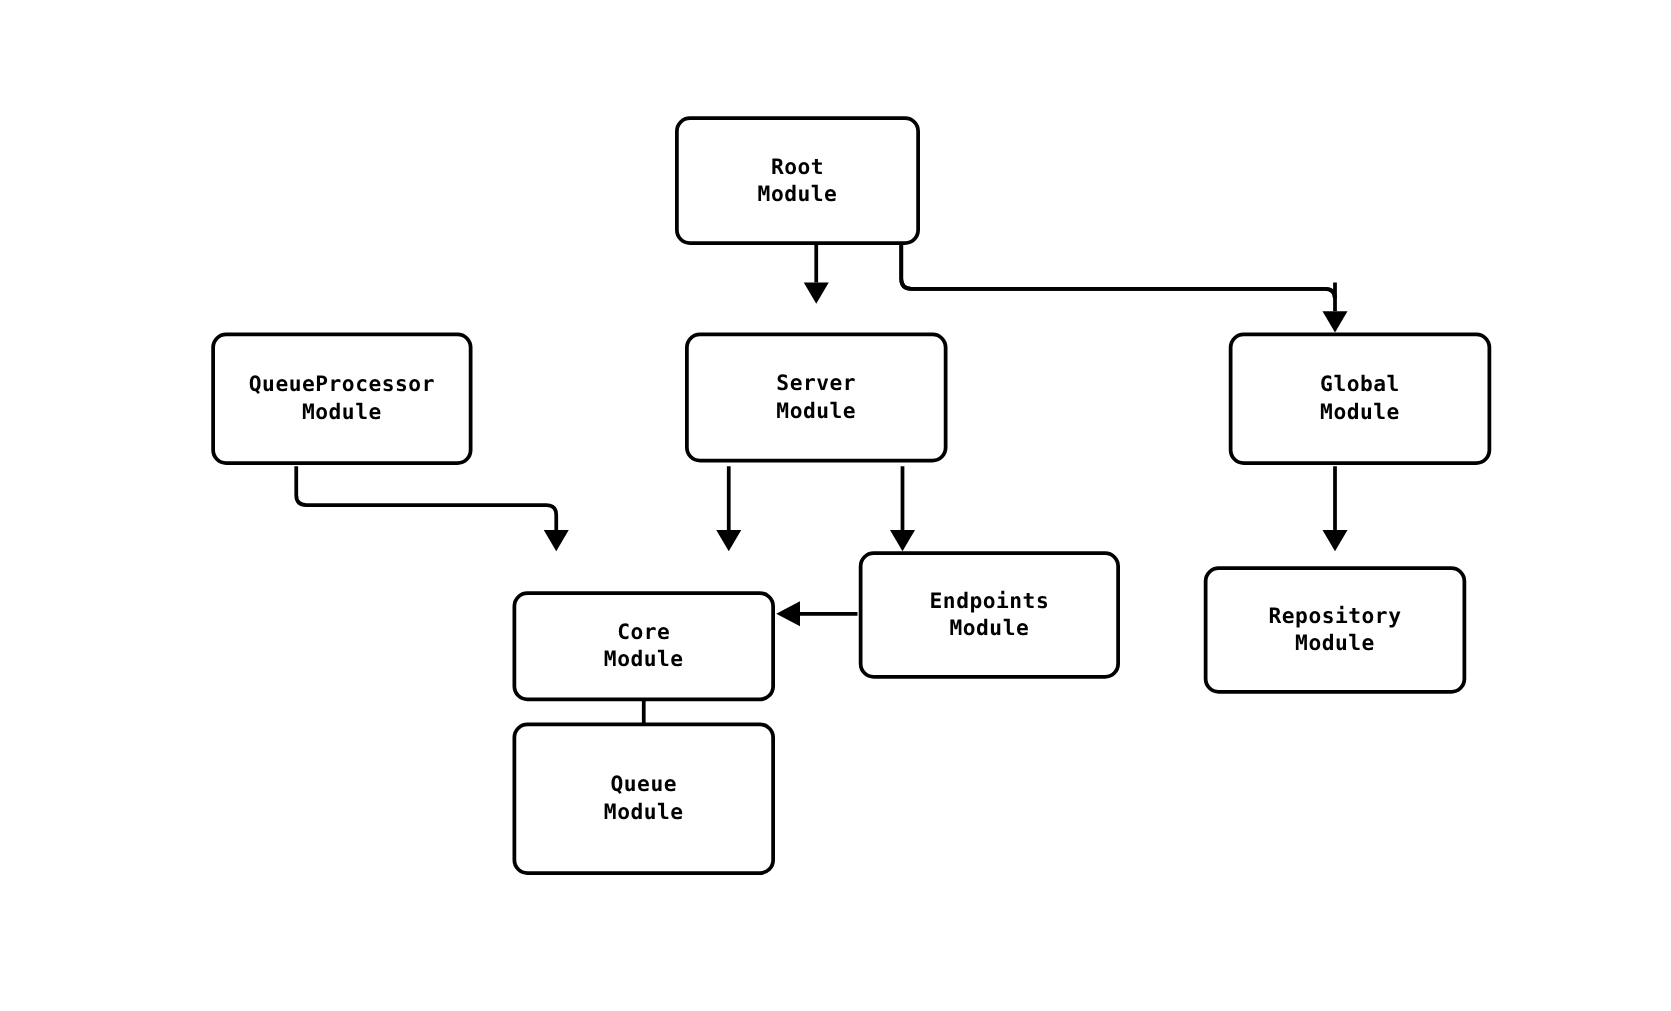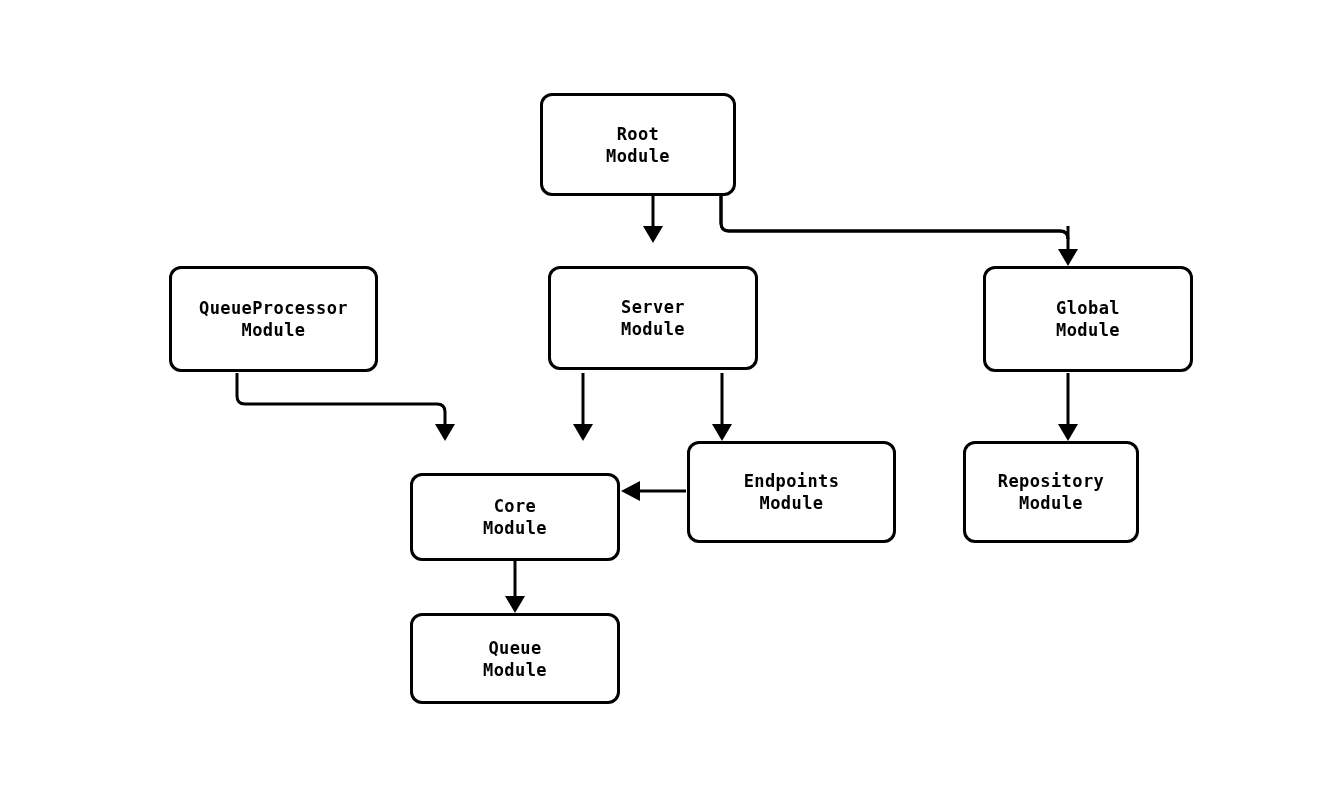--- a/index.html
+++ b/index.html
@@ -123,23 +123,23 @@
   <div class="node" style="left:410px; top:441px; width:210px; height:88px;margin-top:32px;">
     <span class="node-label-line">Core</span>
     <span class="node-label-line">Module</span>
   </div>
 
   <div class="node" style="left:687px; top:441px; width:209px; height:102px;">
     <span class="node-label-line">Endpoints</span>
     <span class="node-label-line">Module</span>
   </div>
 
-  <div class="node" style="left:963px; top:441px; width:176px; height:102px;">
+  <div class="node" style="left:963px; top:453px; width:210px; height:102px;">
     <span class="node-label-line">Repository</span>
     <span class="node-label-line">Module</span>
   </div>
 
-  <div class="node" style="left:410px; top:613px; width:210px; height:91px;">
+  <div class="node" style="left:410px; top:578px; width:210px; height:122px;">
     <span class="node-label-line">Queue</span>
     <span class="node-label-line">Module</span>
   </div>
 
 </div>
 
 </body></html>

